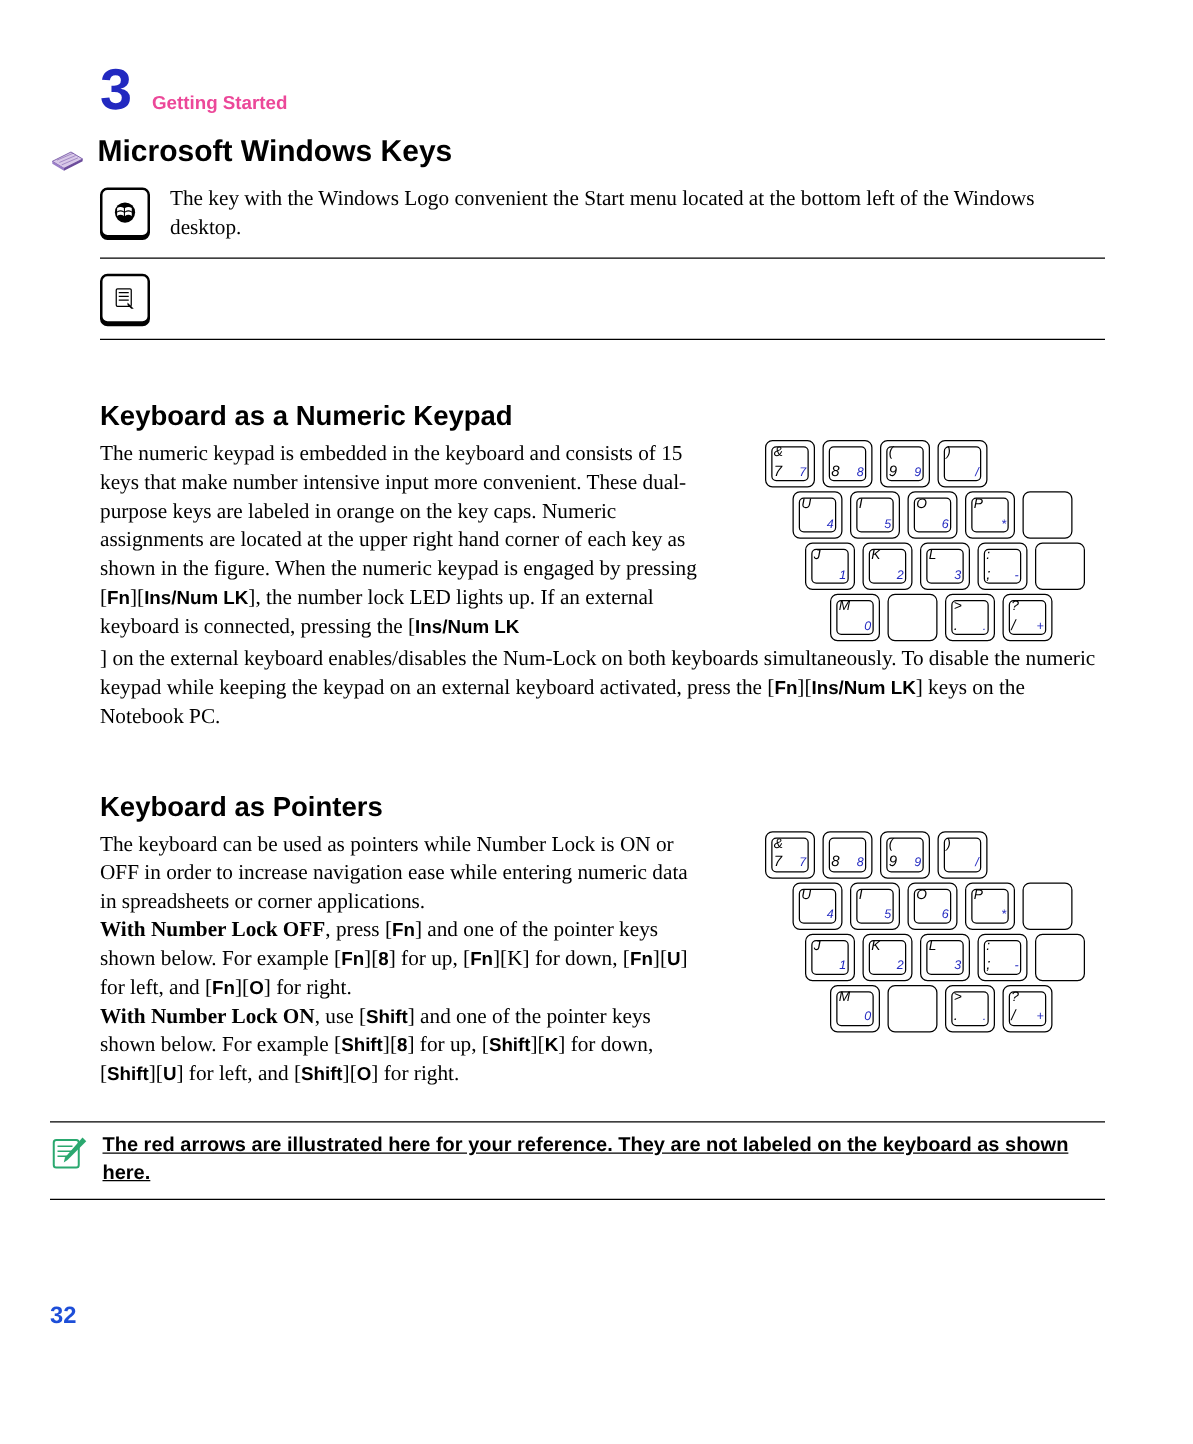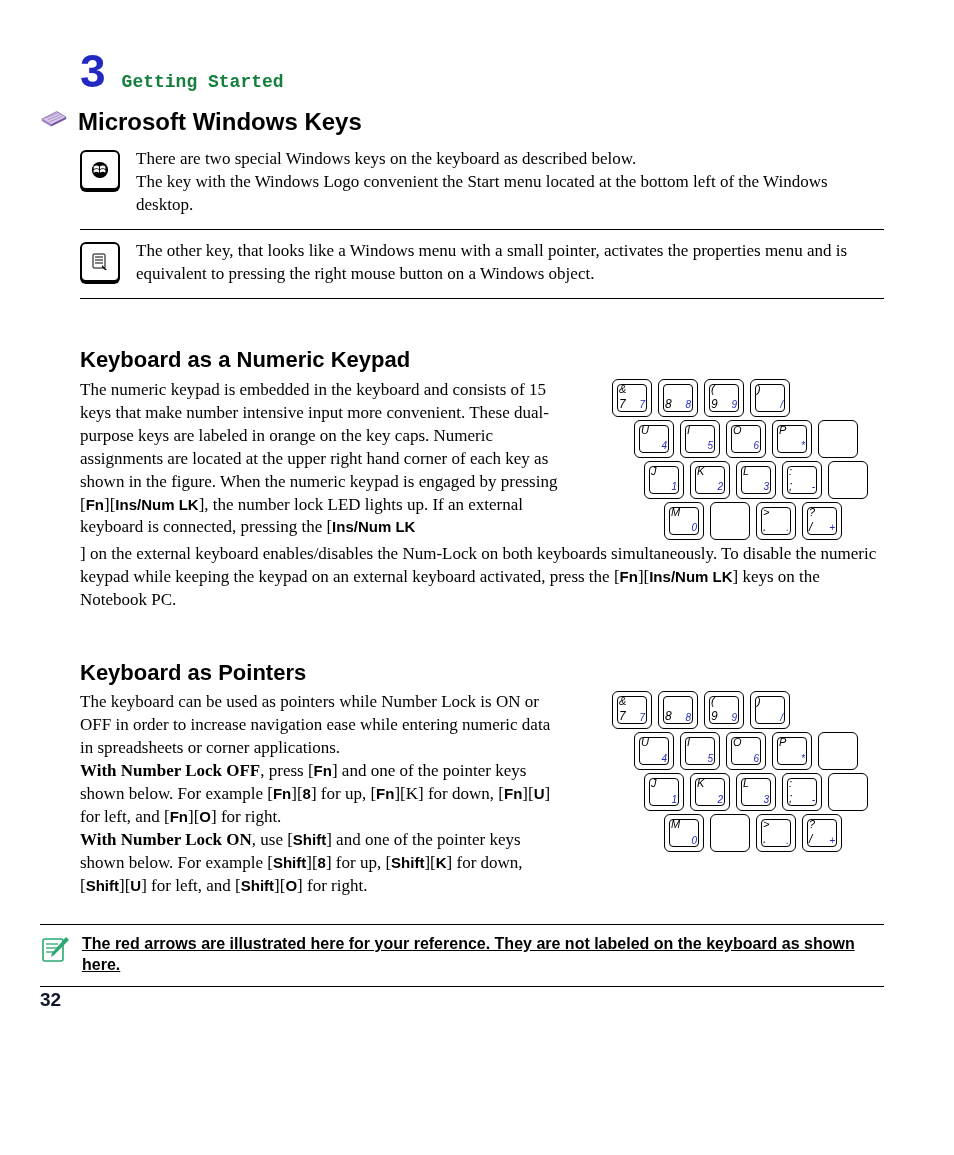--- a/index.html
+++ b/index.html
@@ -19,28 +19,28 @@
     gap: 16px;
     margin-bottom: 4px;
   }
   .chapter-number {
     font-family: Arial, Helvetica, sans-serif;
     font-size: 46px;
     font-weight: bold;
     color: #2229c0;
   }
   .chapter-title {
-    font-family: Liberation Mono, monospace;
-    font-size: 18px;
-    font-weight: bold;
-    color: #15803d;
+    font-family: Liberation Sans, sans-serif;
+    font-size: 15px;
+    font-weight: bold;
+    color: #ec4899;
   }
   .section-row {
     display: flex;
-    align-items: flex-start;
+    align-items: flex-end;
     gap: 10px;
     margin-left: -40px;
   }
   .section-icon {
     width: 28px;
     height: 22px;
   }
   .section-title {
     font-family: Arial, Helvetica, sans-serif;
     font-size: 24px;
@@ -161,21 +161,22 @@
   .note-text {
     font-family: Arial, Helvetica, sans-serif;
     font-weight: bold;
     font-size: 16px;
     line-height: 1.35;
   }
   .page-number {
     font-family: Arial, Helvetica, sans-serif;
     font-weight: bold;
     font-size: 19px;
-    color: #0f172a;
+    color: #1d4ed8;
+    margin-top: 80px;
     margin-left: -40px;
   }
   b.sans { font-family: Arial, Helvetica, sans-serif; font-size: 15px; }
 </style>
 </head>
 <body>
 
 <div class="chapter-header">
   <span class="chapter-number">3</span>
   <span class="chapter-title">Getting Started</span>
@@ -199,37 +200,33 @@
   <div class="key-icon-box">
     <svg class="win-logo-svg" viewBox="0 0 20 20">
       <circle cx="10" cy="10" r="9" fill="#000"></circle>
       <path d="M3 6 Q6 4 9 6 L9 9 Q6 7 3 9 Z" fill="#fff"></path>
       <path d="M10 6 Q13 4 16 6 L16 9 Q13 7 10 9 Z" fill="#fff"></path>
       <path d="M3 10 Q6 8 9 10 L9 13 Q6 11 3 13 Z" fill="#fff"></path>
       <path d="M10 10 Q13 8 16 10 L16 13 Q13 11 10 13 Z" fill="#fff"></path>
     </svg>
   </div>
   <div class="info-text">
-    <p class="body-p">There are two special Windows keys on the keyboard as described below.</p>
     <p class="body-p">The key with the Windows Logo convenient the Start menu located at the bottom left of the Windows desktop.</p>
   </div>
 </div>
 
 <div class="info-block">
   <div class="key-icon-box">
     <svg class="menu-icon-svg" viewBox="0 0 16 18">
       <rect x="1" y="1" width="12" height="14" rx="1" fill="none" stroke="#000" stroke-width="1"></rect>
       <line x1="3" y1="4" x2="11" y2="4" stroke="#000" stroke-width="1"></line>
       <line x1="3" y1="7" x2="11" y2="7" stroke="#000" stroke-width="1"></line>
       <line x1="3" y1="10" x2="11" y2="10" stroke="#000" stroke-width="1"></line>
       <polygon points="10,12 15,17 13,17 10,14" fill="#000"></polygon>
     </svg>
-  </div>
-  <div class="info-text">
-    <p class="body-p">The other key, that looks like a Windows menu with a small pointer, activates the properties menu and is equivalent to pressing the right mouse button on a Windows object.</p>
   </div>
 </div>
 
 <div class="subsection-title">Keyboard as a Numeric Keypad</div>
 <div class="two-col">
   <div class="text-col">
     <p class="body-p">
       <span>The numeric keypad is embedded in the keyboard and consists of 15 keys that make number intensive input more convenient. These dual-purpose keys are labeled in orange on the key caps. Numeric assignments are located at the upper right hand corner of each key as shown in the figure. When the numeric keypad is engaged by pressing [</span><b class="sans">Fn</b>][<b class="sans">Ins/Num LK</b><span>], the number lock LED lights up. If an external keyboard is connected, pressing the [</span><b class="sans">Ins/Num LK</b>
     </p>
   </div>

